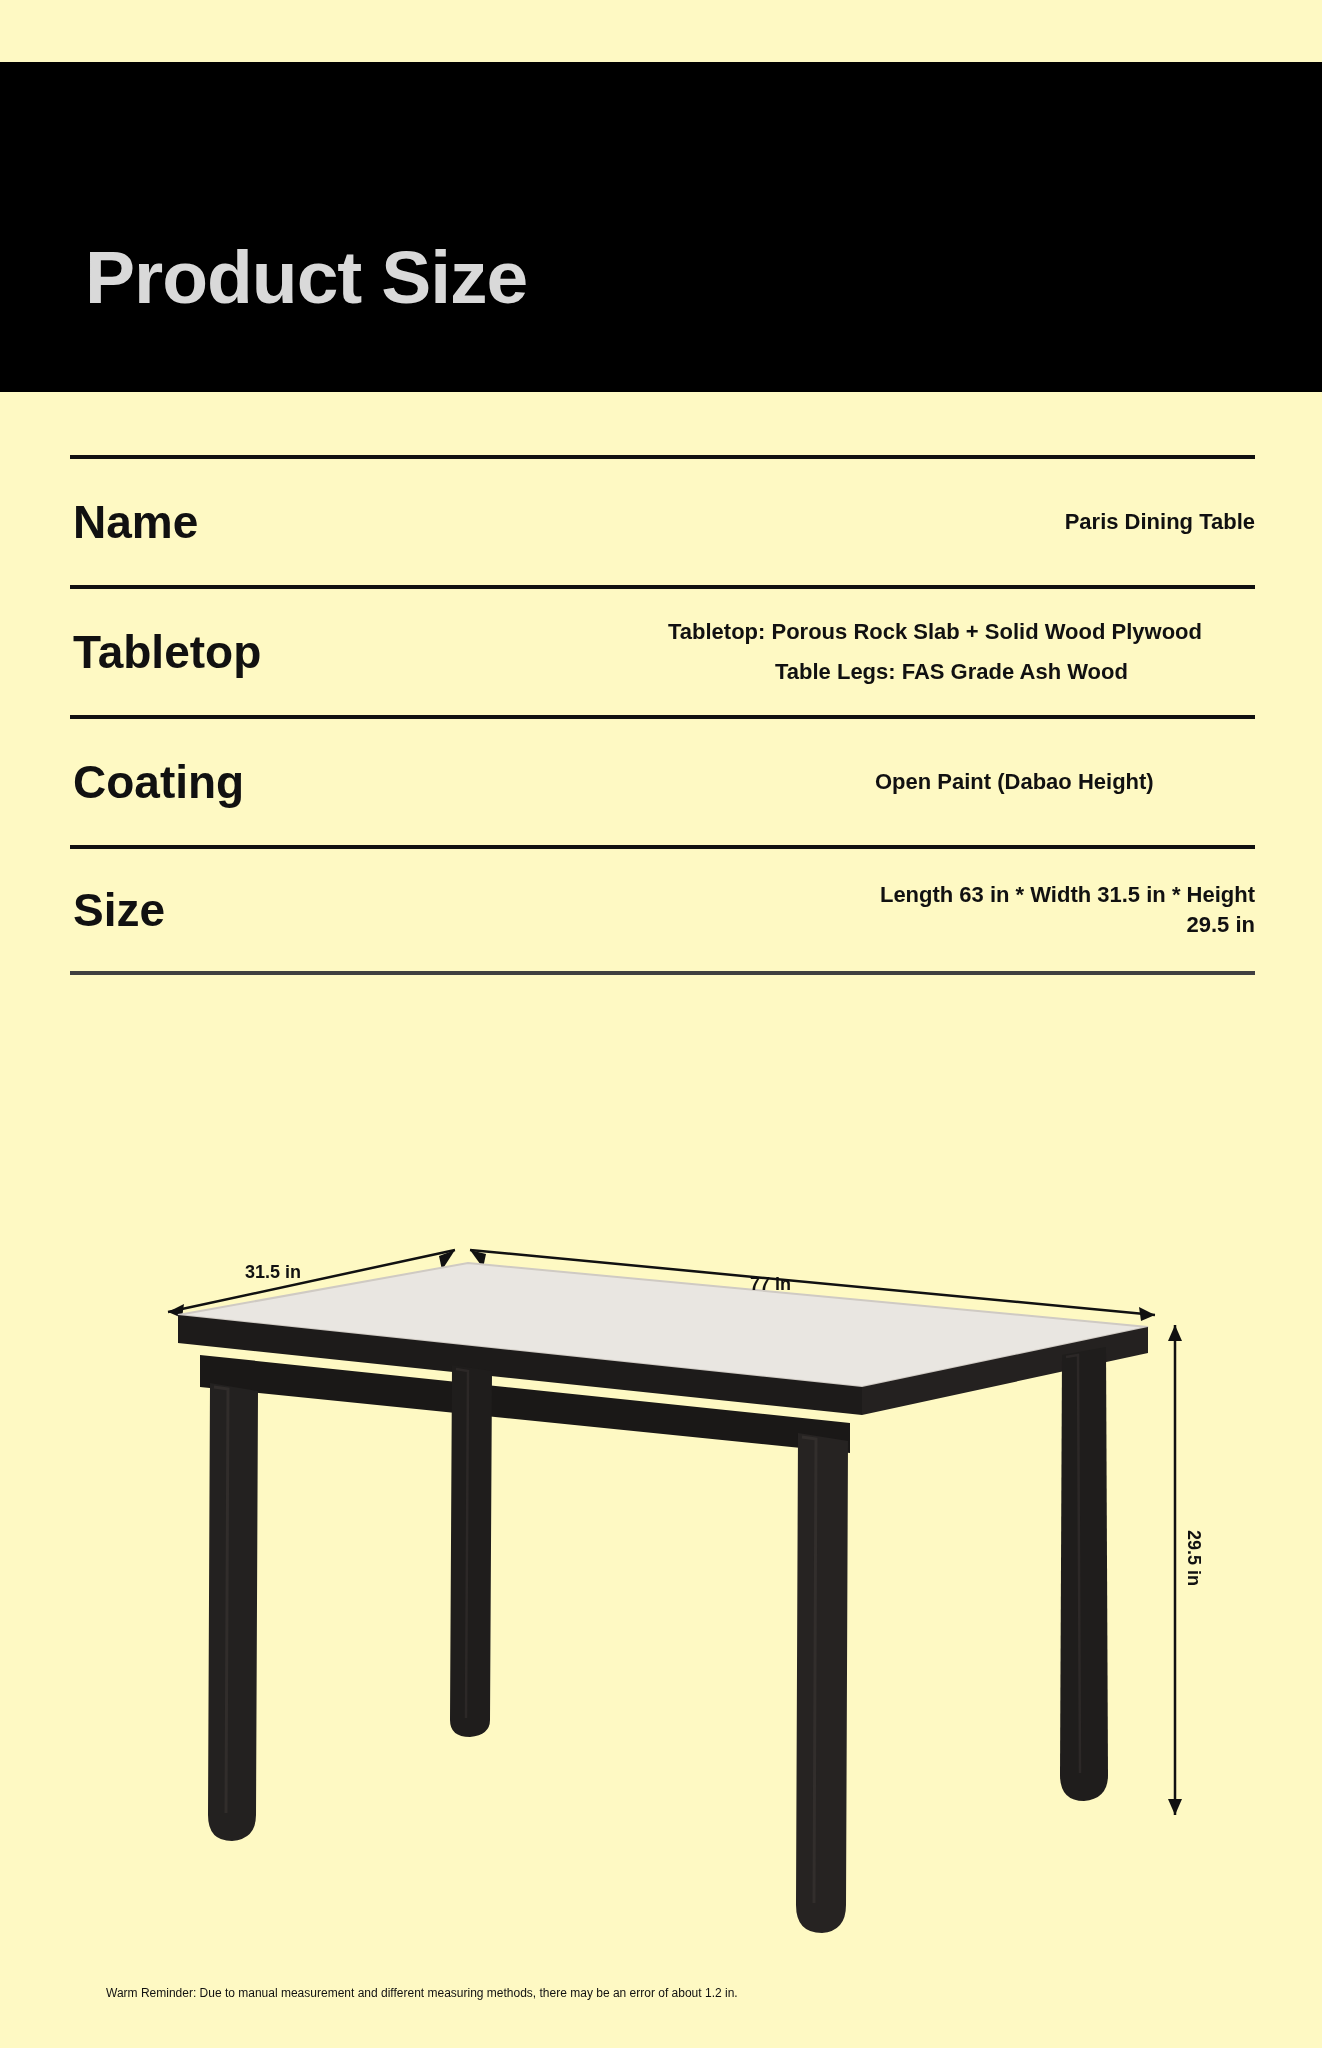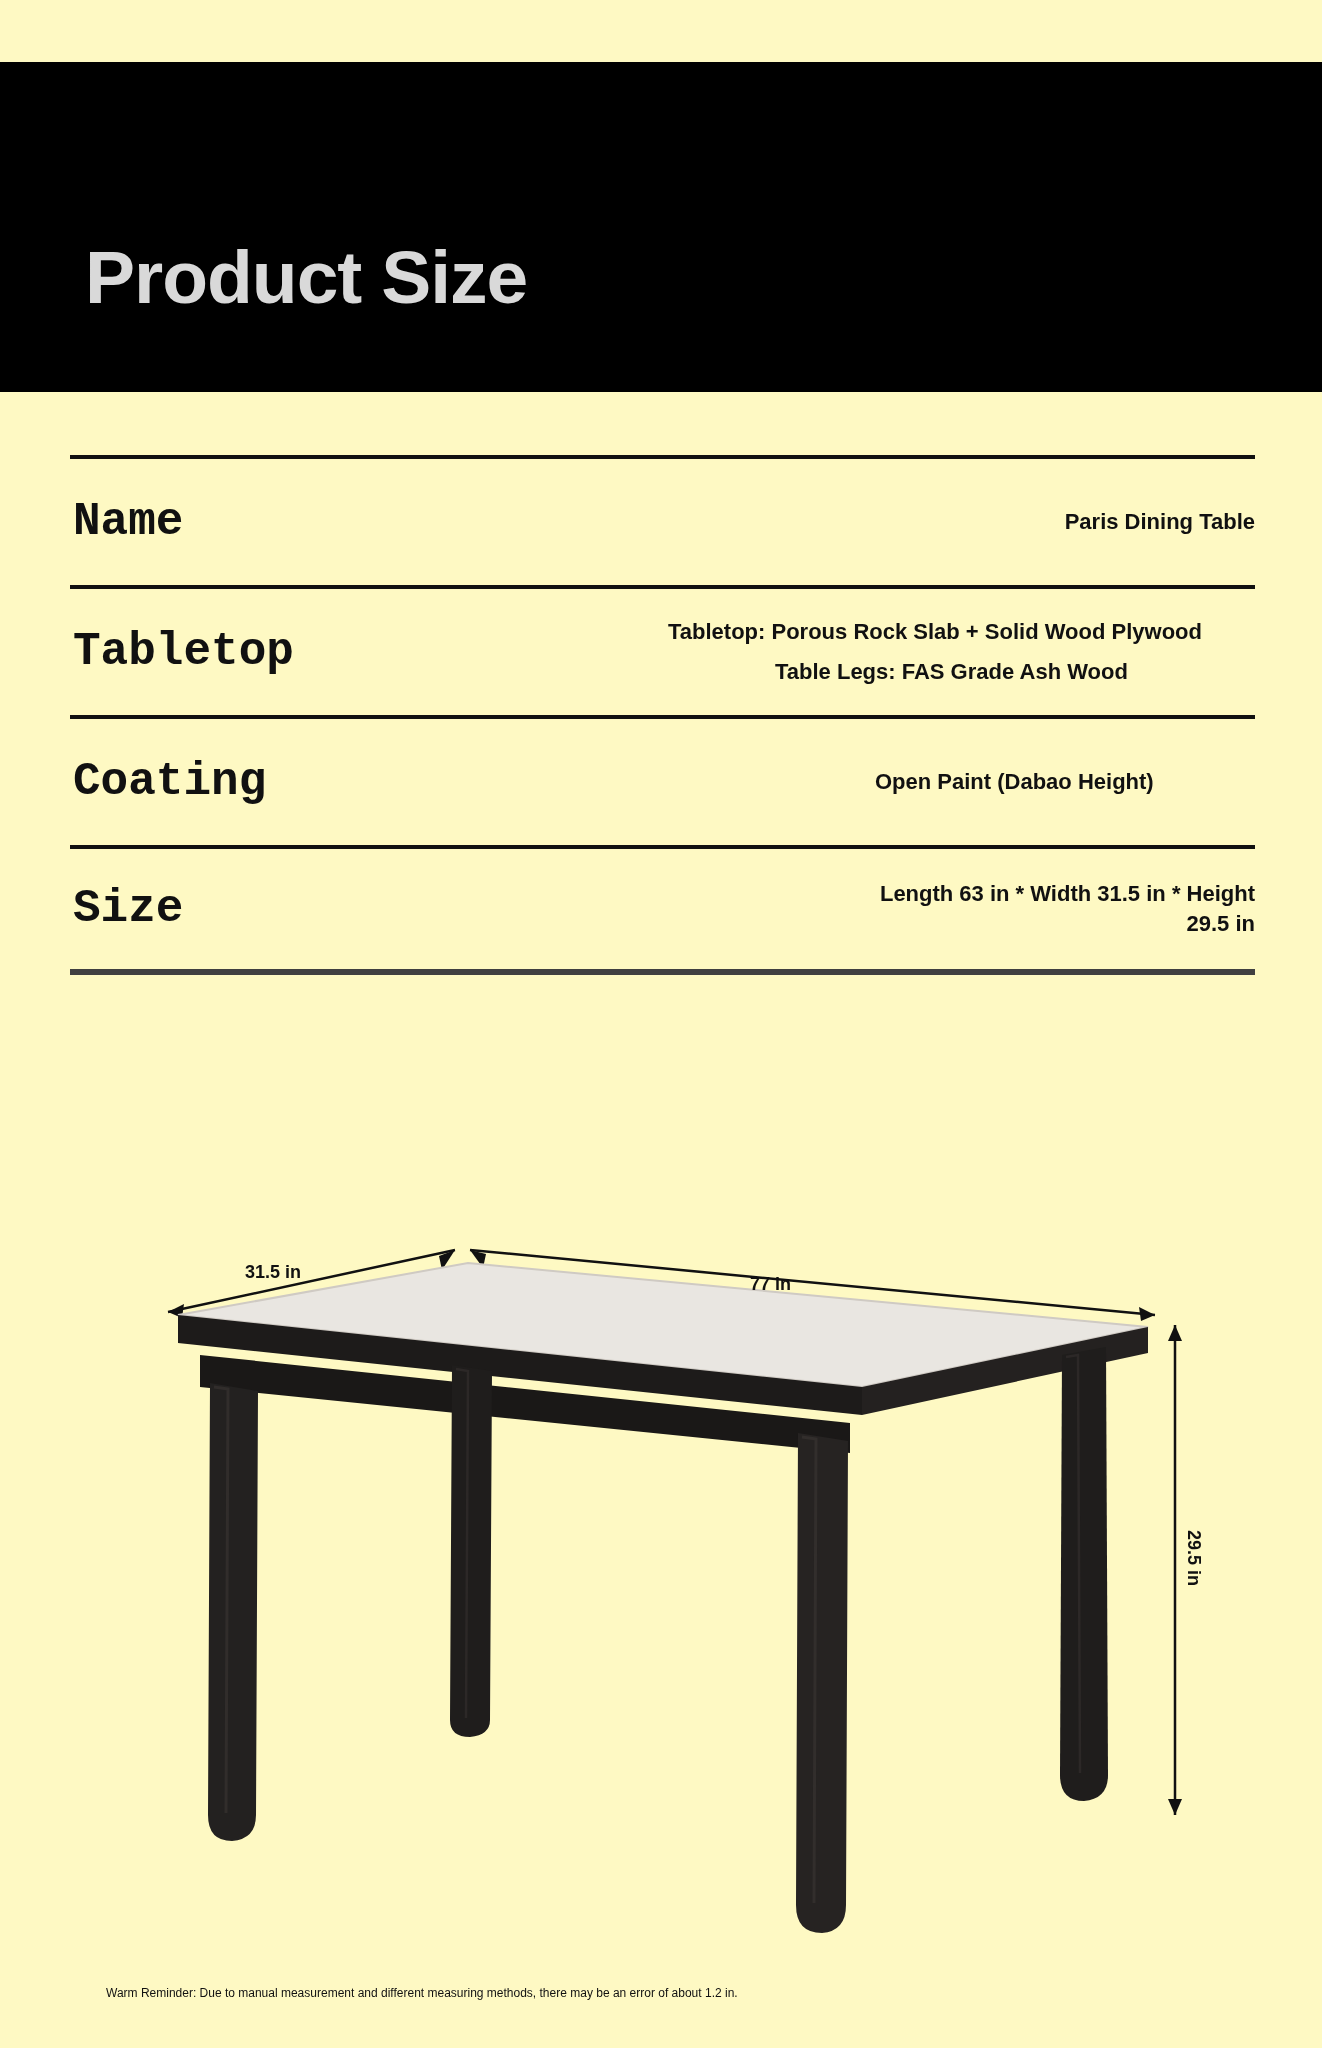--- a/index.html
+++ b/index.html
@@ -47,29 +47,28 @@
   .spec-row {
     position: relative;
     display: flex;
     align-items: center;
     justify-content: space-between;
     border-top: 4px solid #111111;
     min-height: 130px;
     padding: 10px 0;
   }
   .spec-row.last {
-    border-bottom: 6px solid #404040;
+    border-bottom: 4px solid #404040;
   }
   .spec-label {
     font-size: 46px;
     font-weight: bold;
     color: #111111;
     padding-left: 3px;
     white-space: nowrap;
-    font-family: Liberation Mono, monospace;
   }
   .spec-value {
     font-size: 22px;
     font-weight: bold;
     color: #111111;
     text-align: left;
     line-height: 1.35;
     max-width: 600px;
   }
   .spec-value.right {

